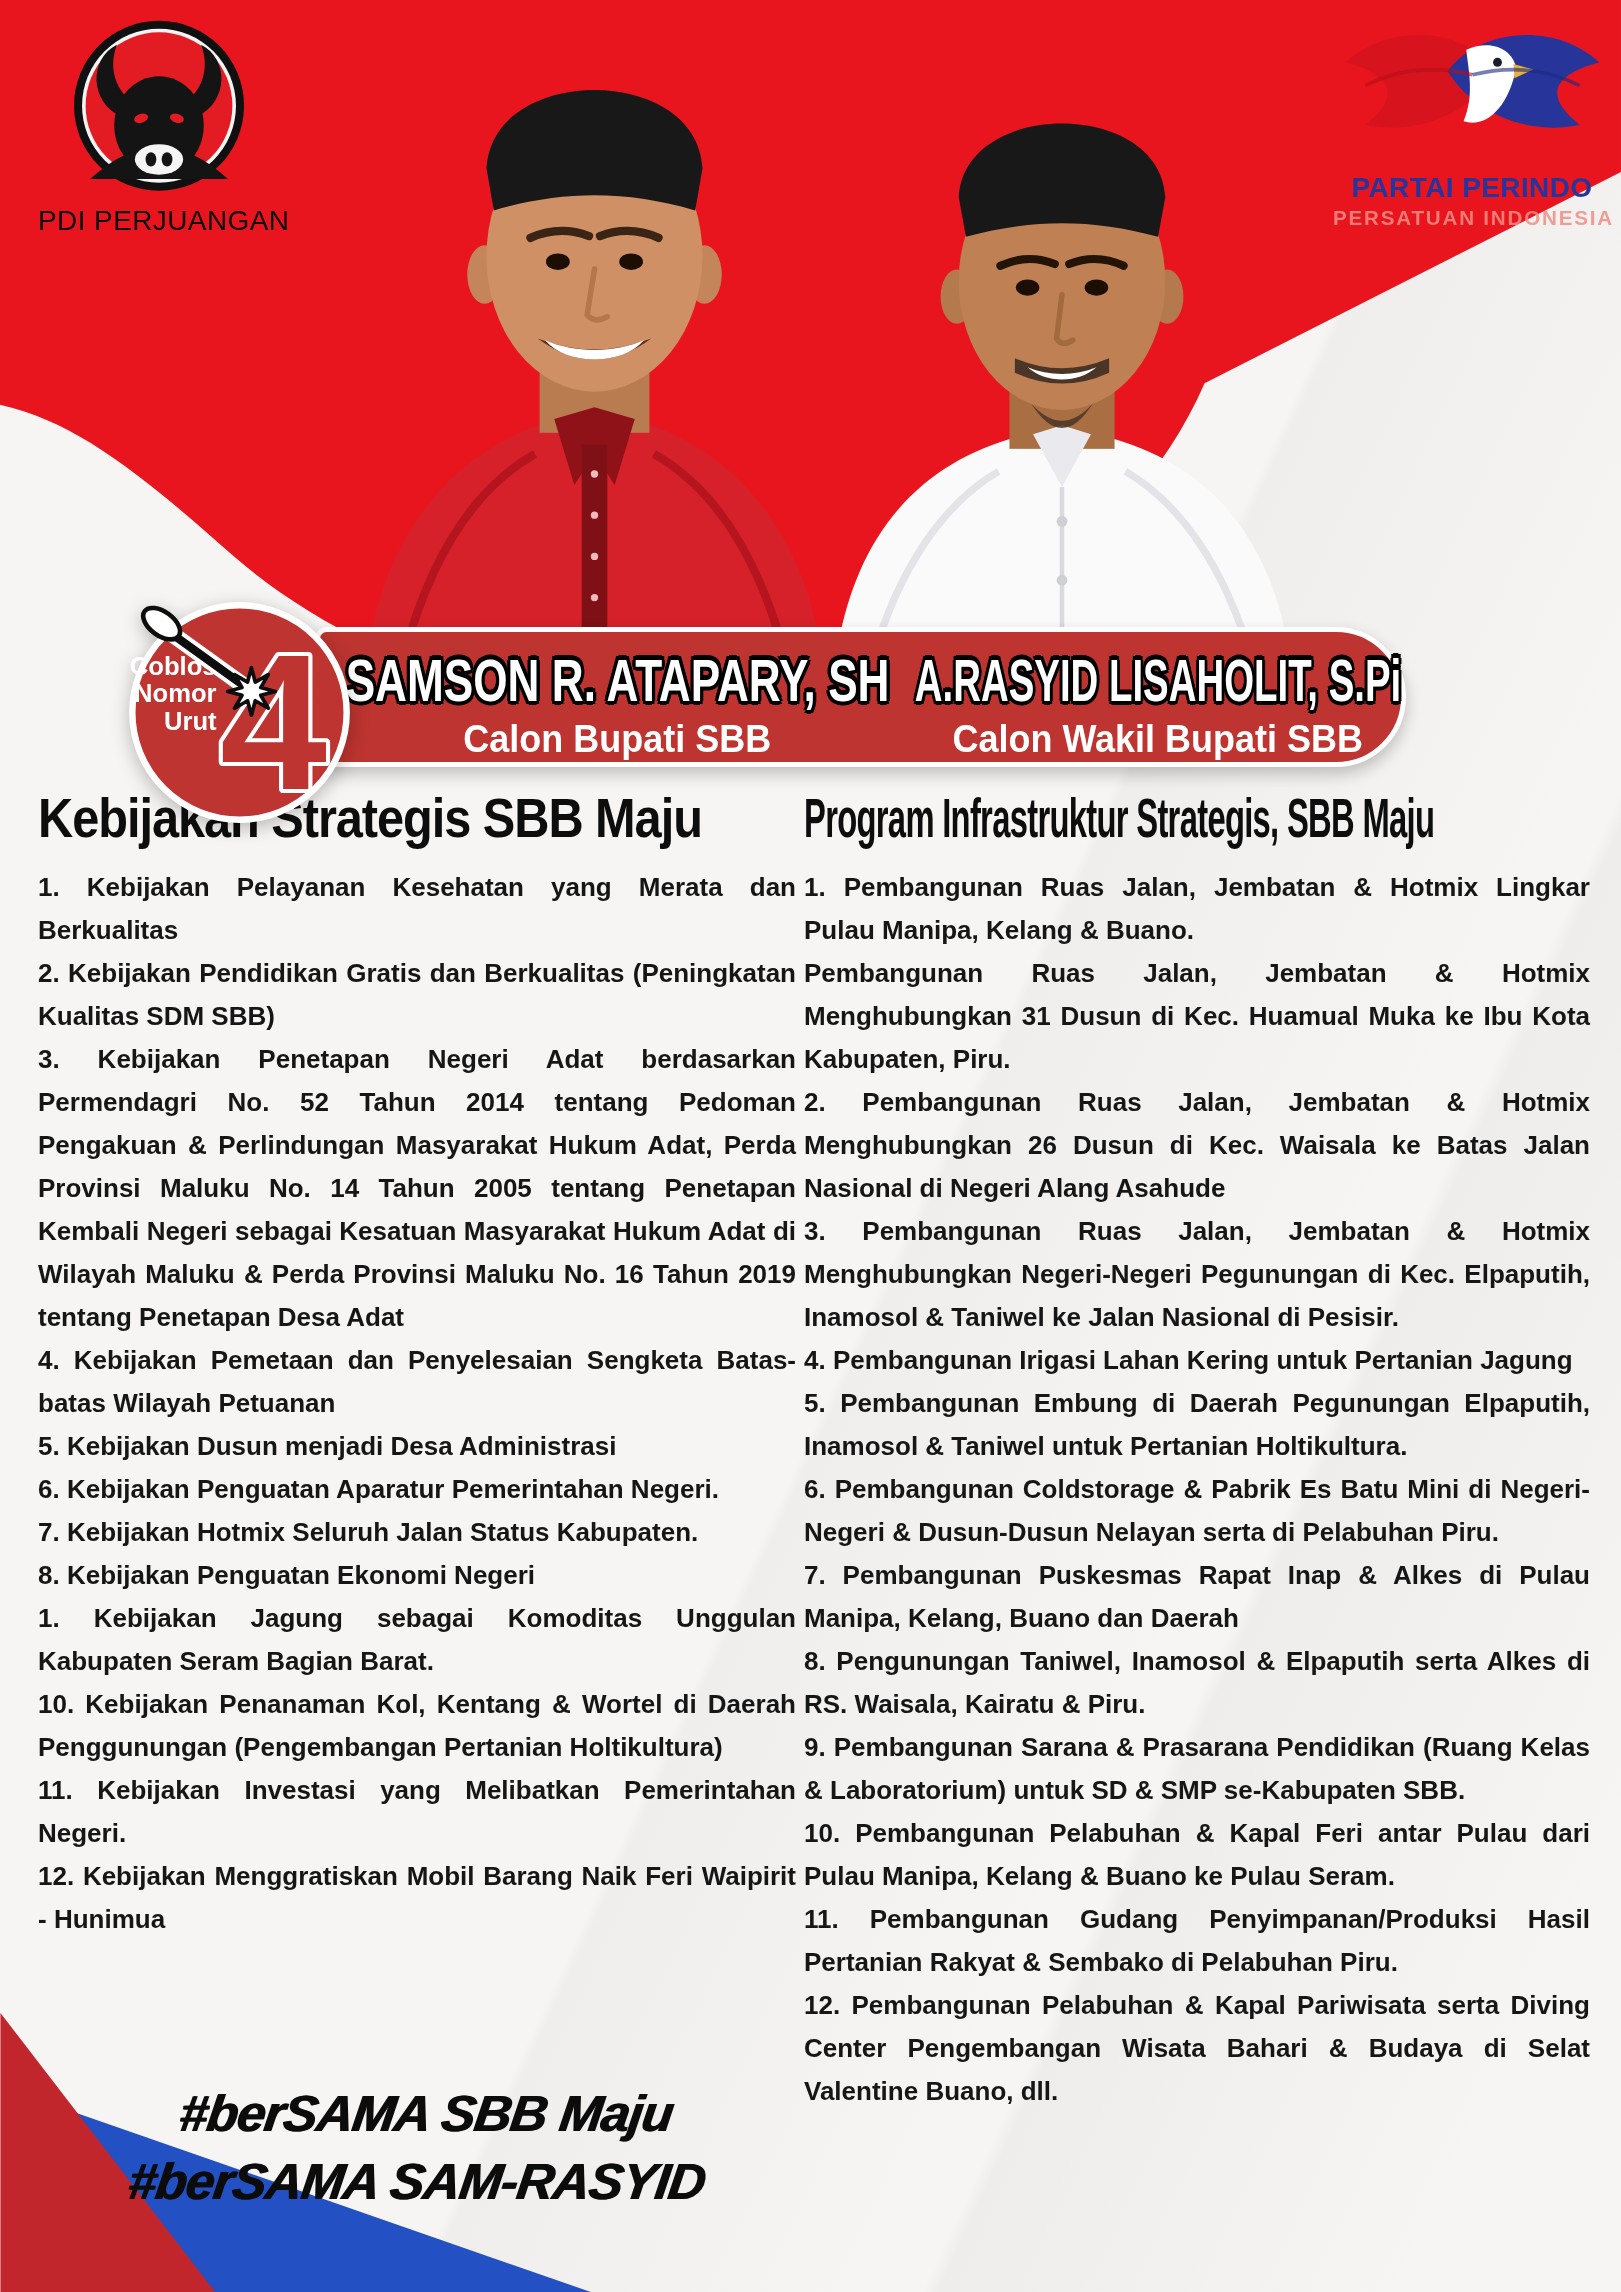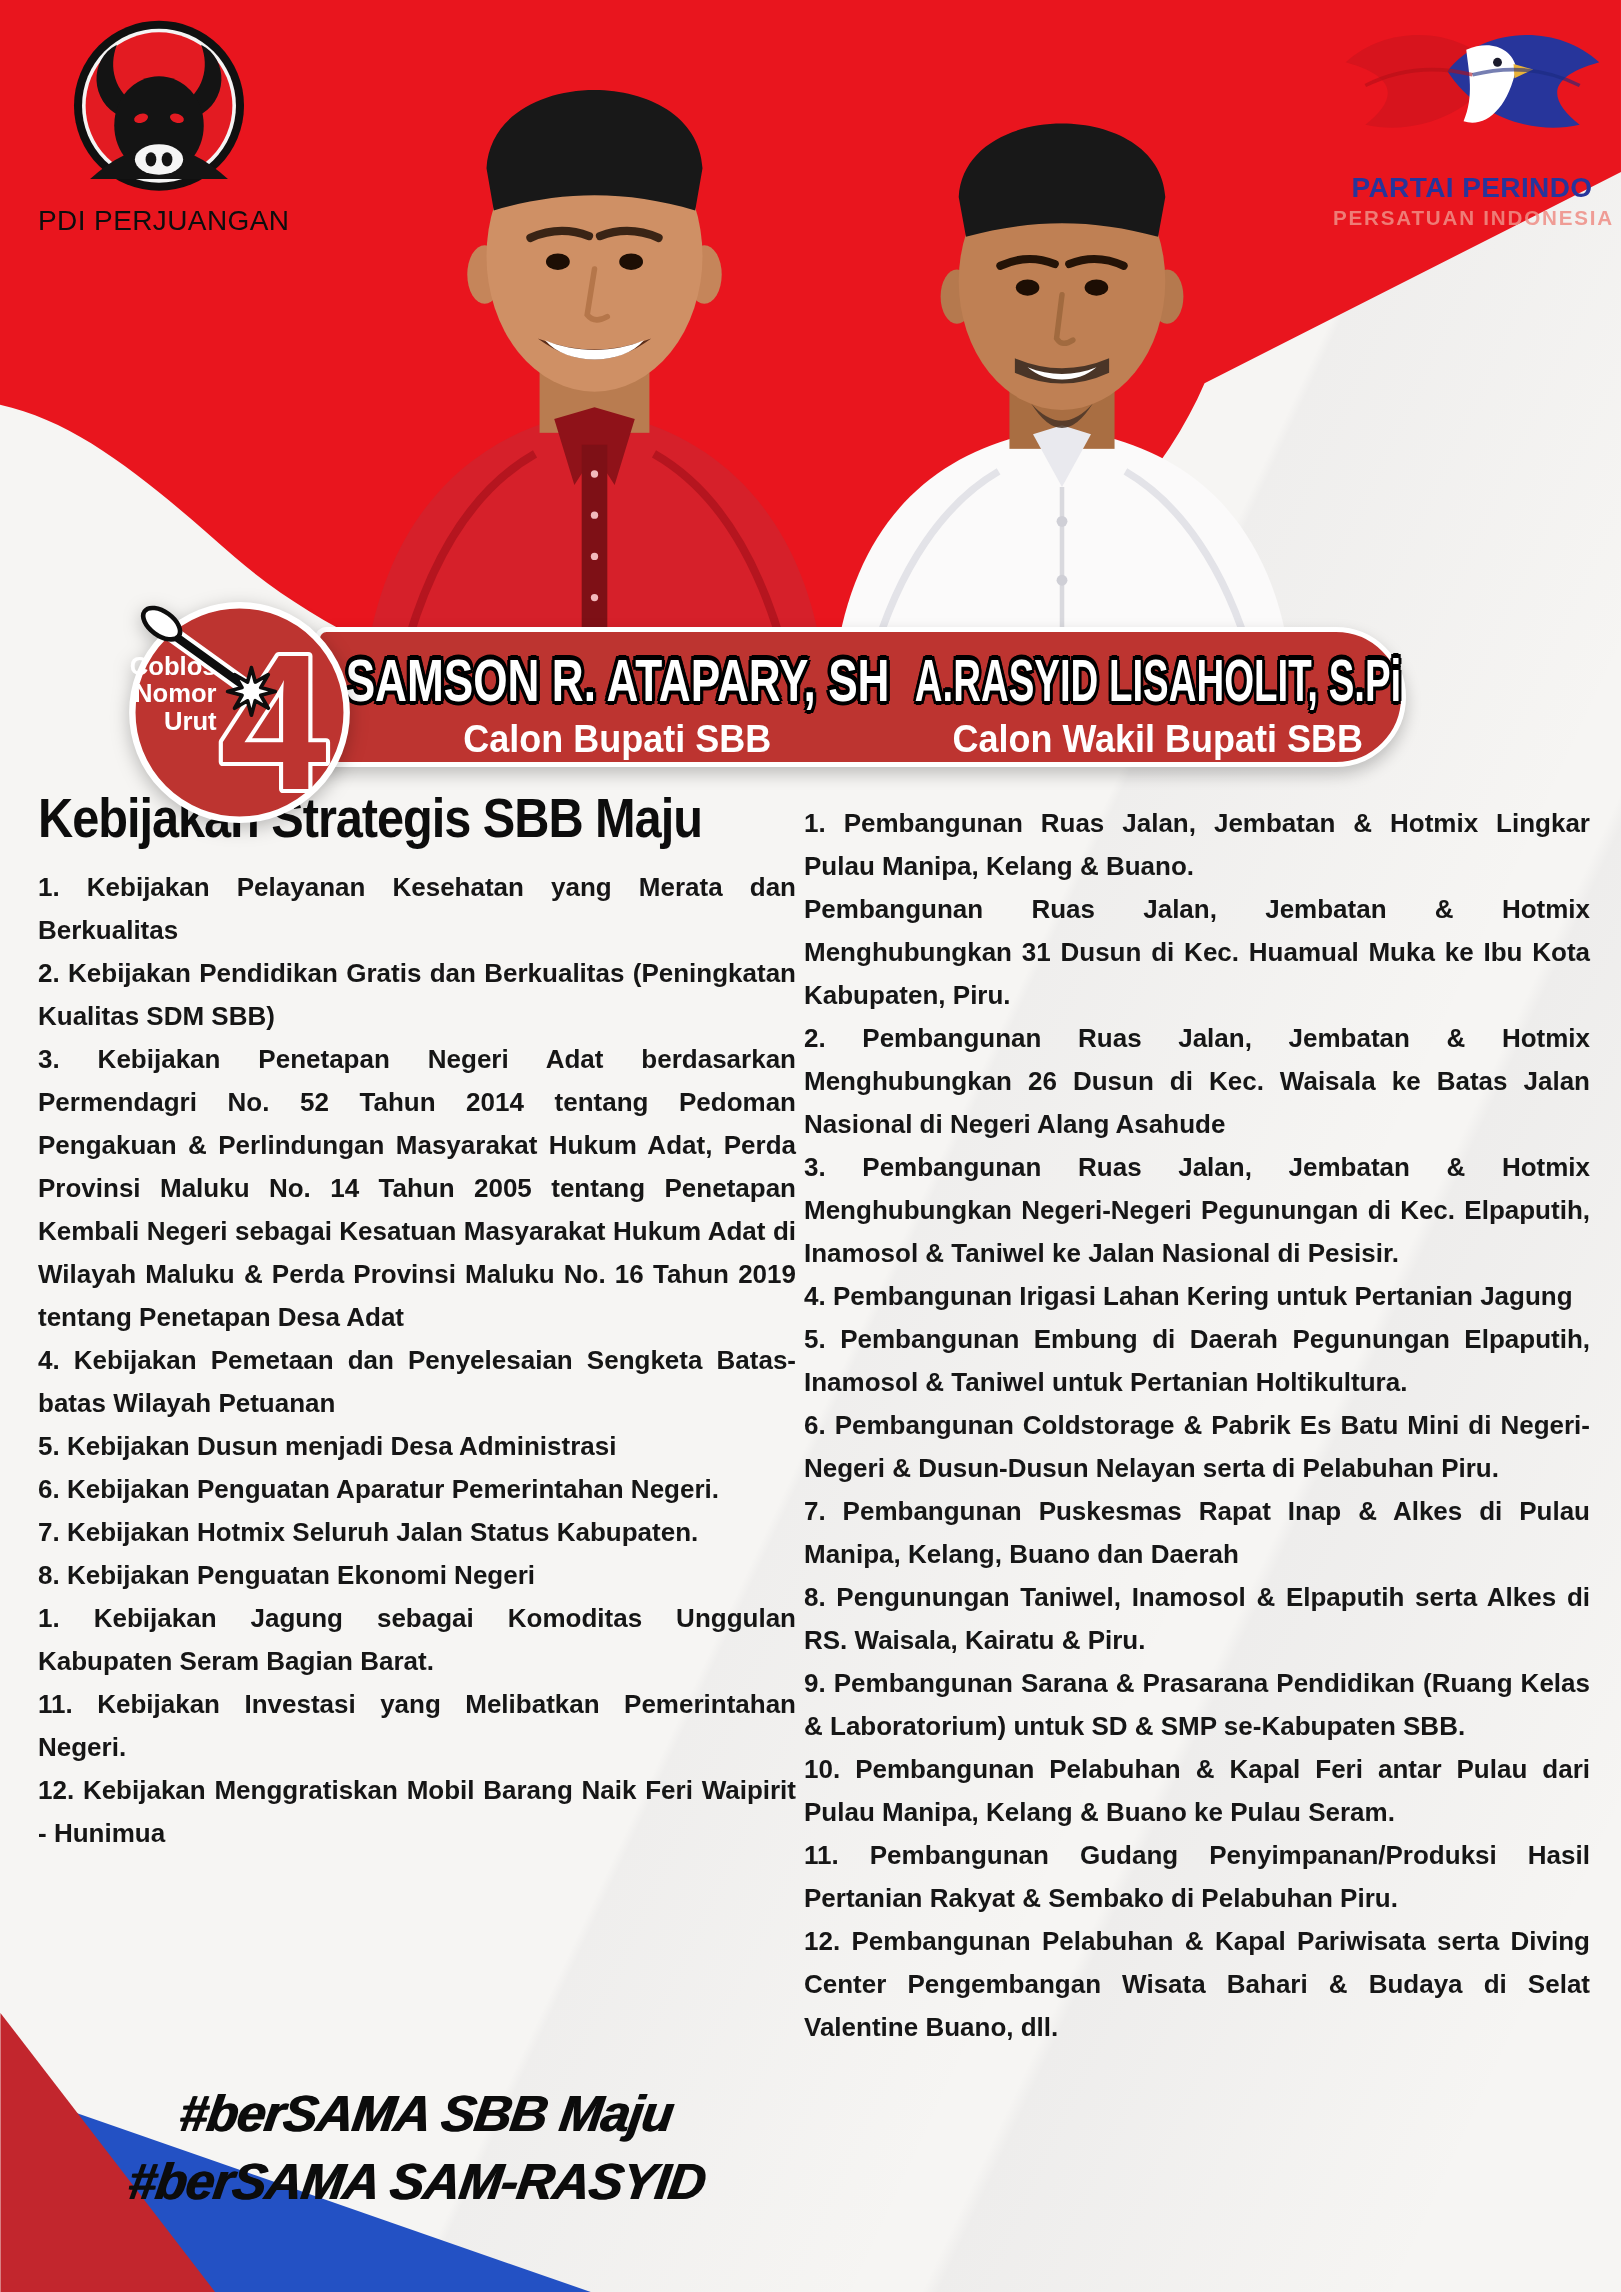--- a/index.html
+++ b/index.html
@@ -180,26 +180,28 @@
 
     <p class="item">1. Kebijakan Pelayanan Kesehatan yang Merata dan Berkualitas</p>
         <p class="item">2. Kebijakan Pendidikan Gratis dan Berkualitas (Peningkatan Kualitas SDM SBB)</p>
         <p class="item">3. Kebijakan Penetapan Negeri Adat berdasarkan Permendagri No. 52 Tahun 2014 tentang Pedoman Pengakuan &amp; Perlindungan Masyarakat Hukum Adat, Perda Provinsi Maluku No. 14 Tahun 2005 tentang Penetapan Kembali Negeri sebagai Kesatuan Masyarakat Hukum Adat di Wilayah Maluku &amp; Perda Provinsi Maluku No. 16 Tahun 2019 tentang Penetapan Desa Adat</p>
         <p class="item">4. Kebijakan Pemetaan dan Penyelesaian Sengketa Batas-batas Wilayah Petuanan</p>
         <p class="item">5.  Kebijakan Dusun menjadi Desa Administrasi</p>
         <p class="item">6.  Kebijakan Penguatan Aparatur Pemerintahan Negeri.</p>
         <p class="item">7. Kebijakan Hotmix Seluruh Jalan Status Kabupaten.</p>
         <p class="item">8.  Kebijakan Penguatan Ekonomi Negeri</p>
         <p class="item">1.  Kebijakan Jagung sebagai Komoditas Unggulan Kabupaten Seram Bagian Barat.</p>
+        <p class="item">10. Kebijakan Penanaman Kol, Kentang &amp; Wortel di Daerah Penggunungan (Pengembangan Pertanian Holtikultura)</p>
         <p class="item">11. Kebijakan Investasi yang Melibatkan Pemerintahan Negeri.</p>
         <p class="item">12. Kebijakan Menggratiskan Mobil Barang Naik Feri Waipirit - Hunimua</p>
       </div>
   </section>
 
   <section class="col col-right">
+    <h2><span>Program Infrastruktur Strategis, SBB Maju</span></h2>
     <div class="list">
 
     <p class="item">1. Pembangunan Ruas Jalan, Jembatan &amp; Hotmix Lingkar Pulau Manipa, Kelang &amp; Buano.</p>
         <p class="item">Pembangunan Ruas Jalan, Jembatan &amp; Hotmix Menghubungkan 31 Dusun di Kec. Huamual Muka ke Ibu Kota Kabupaten, Piru.</p>
         <p class="item">2. Pembangunan Ruas Jalan, Jembatan &amp; Hotmix Menghubungkan 26 Dusun di Kec. Waisala ke Batas Jalan Nasional di Negeri Alang Asahude</p>
         <p class="item">3. Pembangunan Ruas Jalan, Jembatan &amp; Hotmix Menghubungkan Negeri-Negeri Pegunungan di Kec. Elpaputih, Inamosol &amp; Taniwel ke Jalan Nasional di Pesisir.</p>
         <p class="item">4. Pembangunan Irigasi Lahan Kering untuk Pertanian Jagung</p>
         <p class="item">5. Pembangunan Embung di Daerah Pegunungan Elpaputih, Inamosol &amp; Taniwel untuk Pertanian Holtikultura.</p>
         <p class="item">6. Pembangunan Coldstorage &amp; Pabrik Es Batu Mini di Negeri-Negeri &amp; Dusun-Dusun Nelayan serta di Pelabuhan Piru.</p>
         <p class="item">7. Pembangunan Puskesmas Rapat Inap &amp; Alkes di Pulau Manipa, Kelang, Buano dan Daerah</p>

